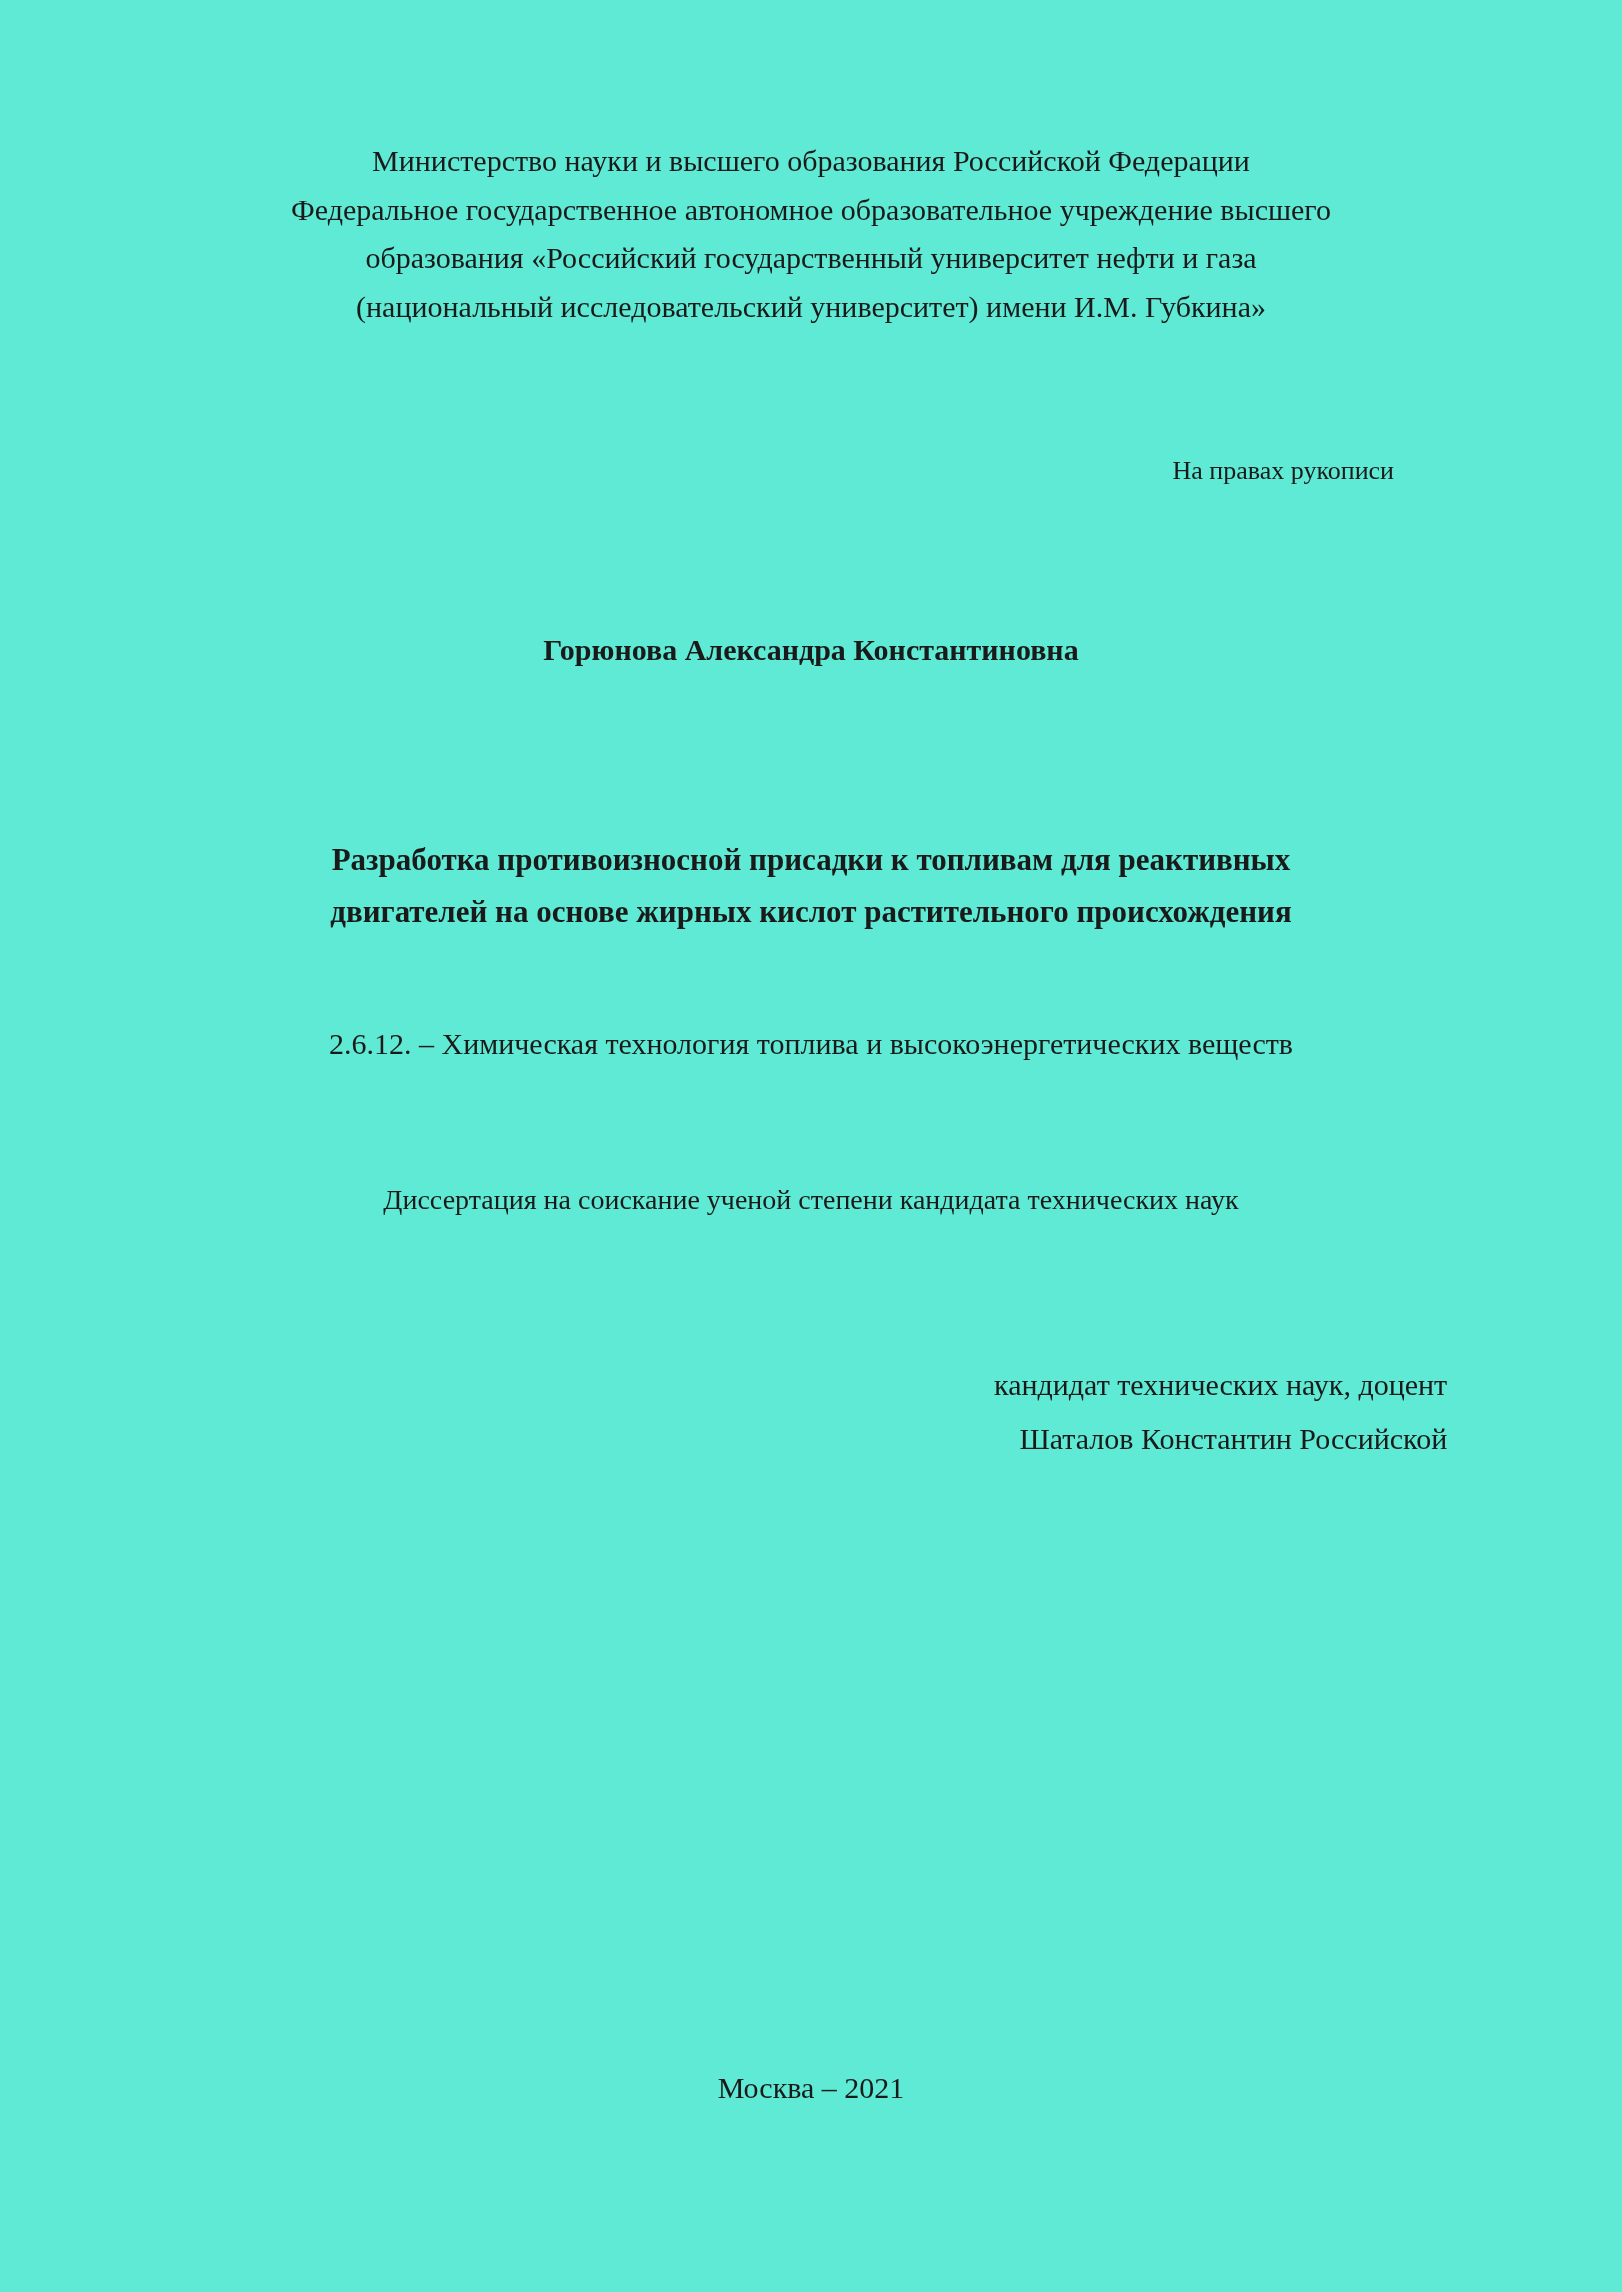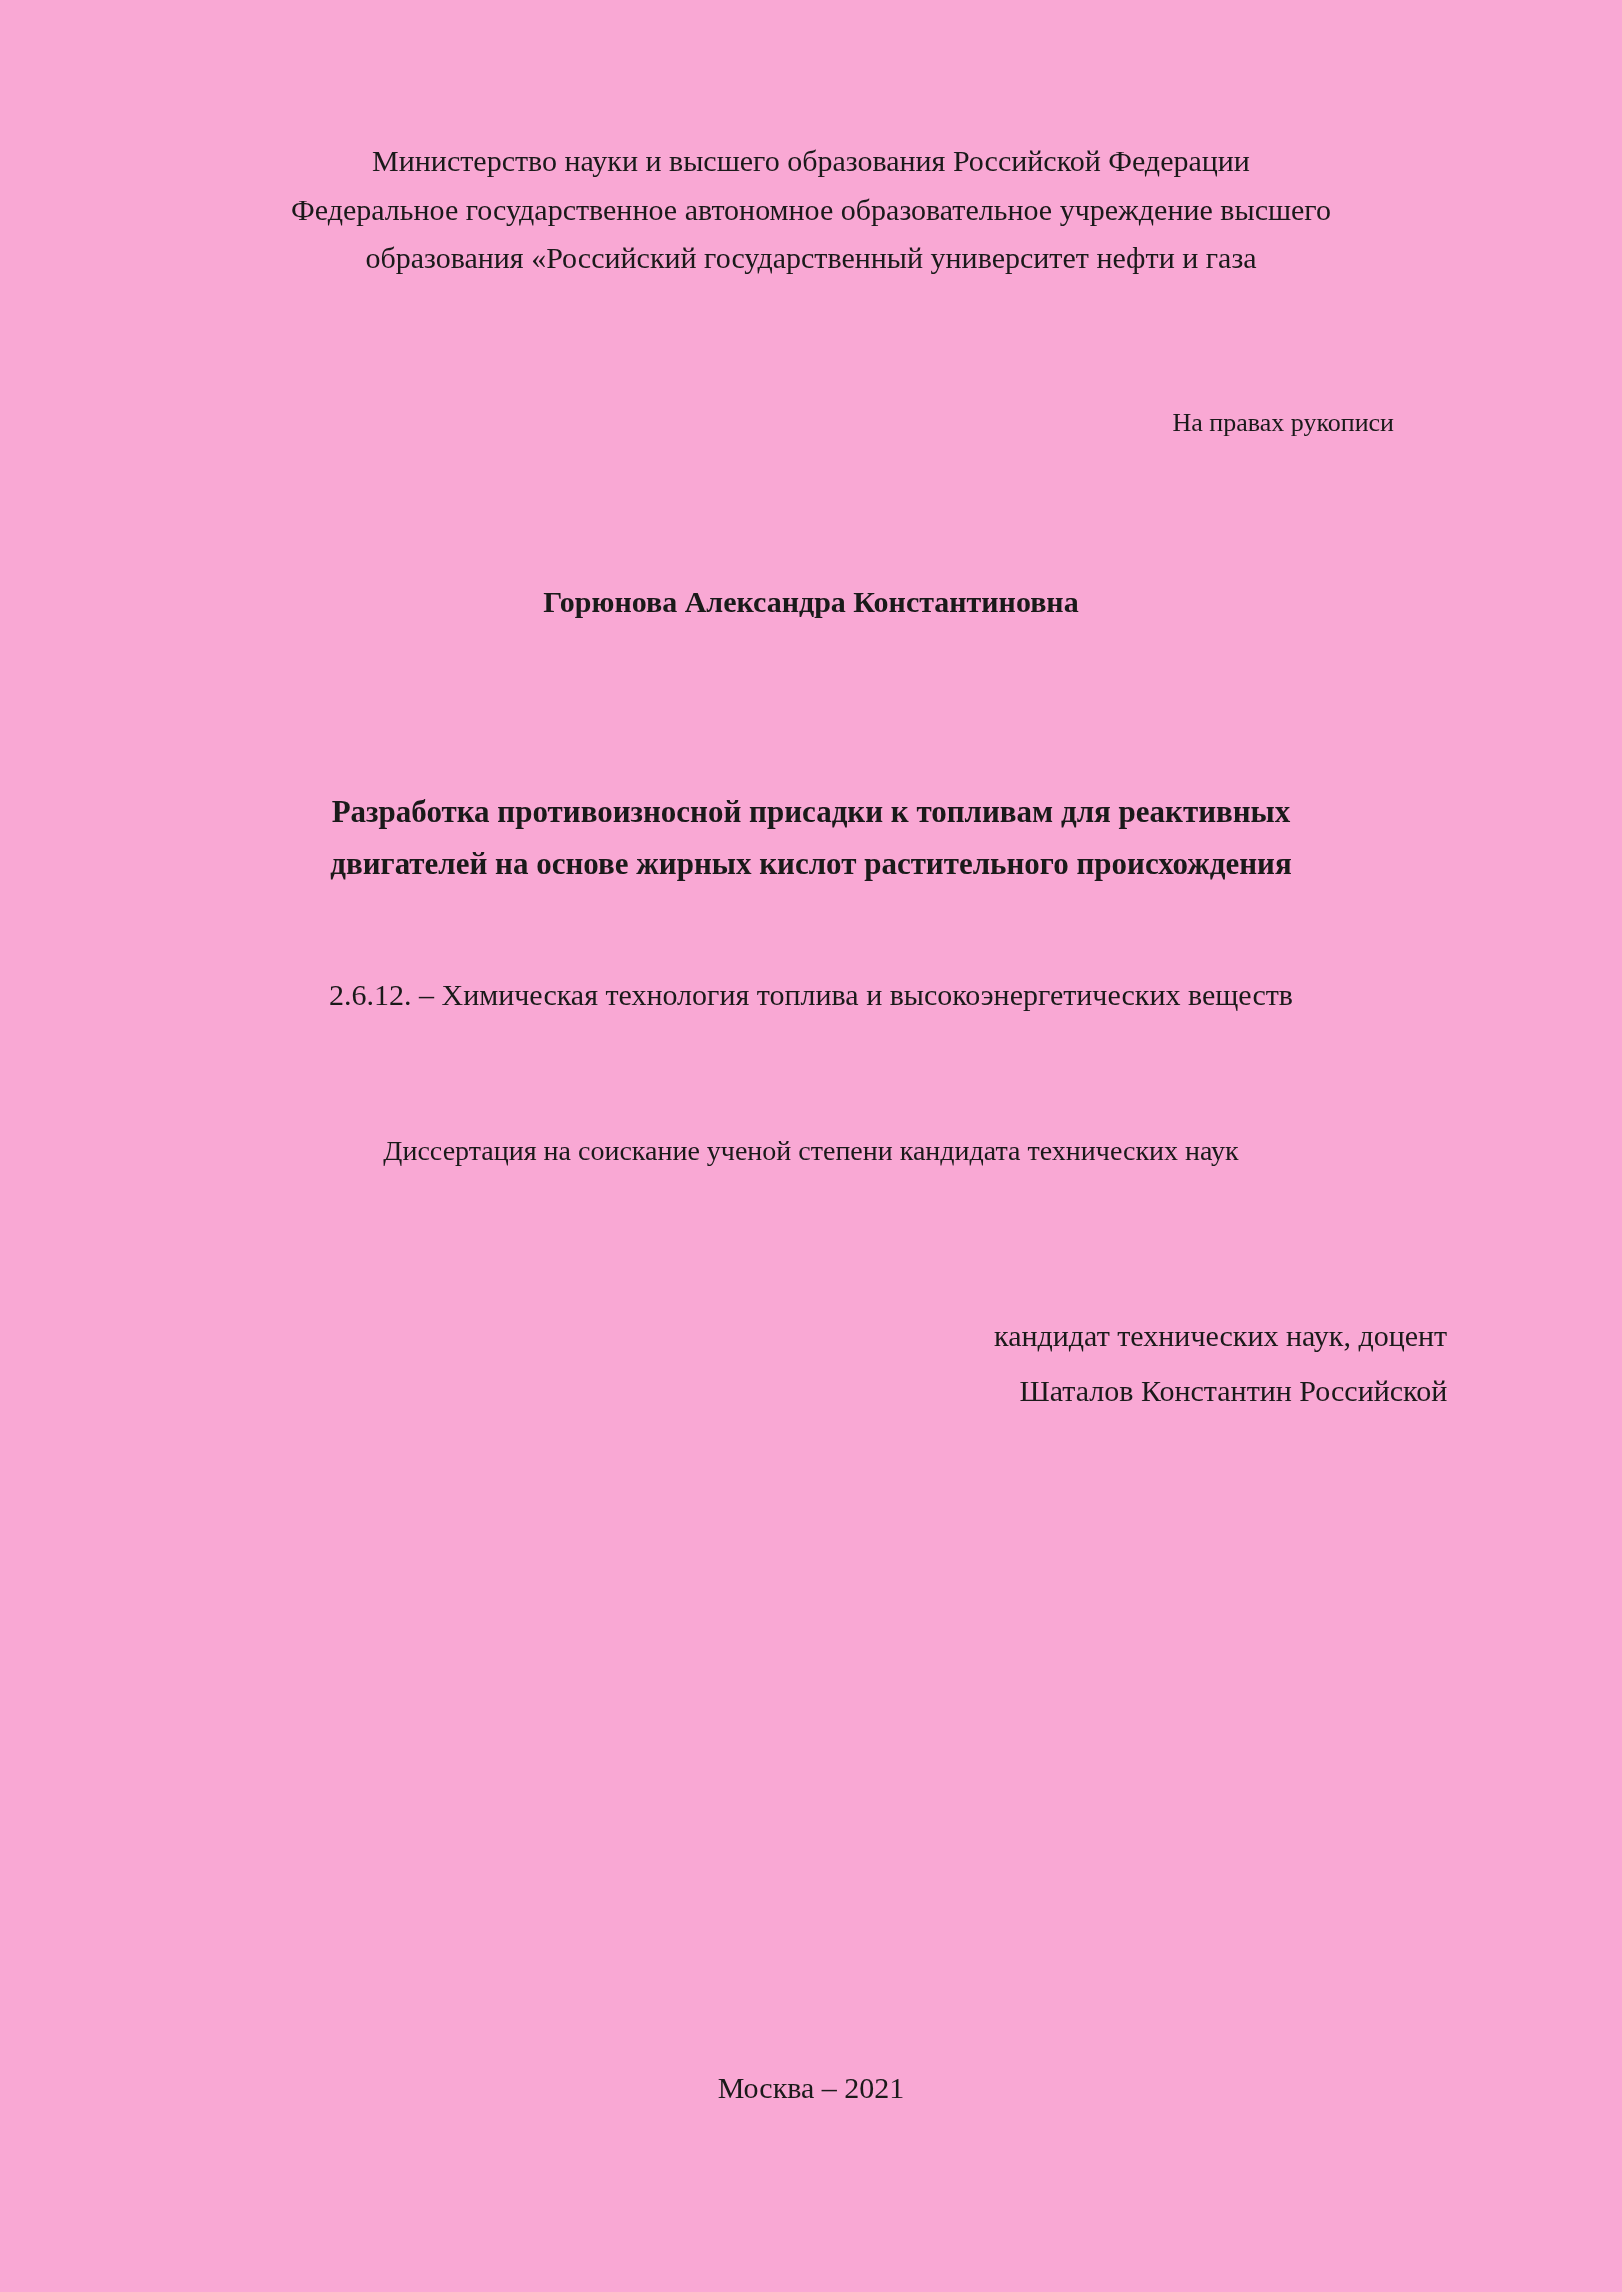--- a/index.html
+++ b/index.html
@@ -8,21 +8,21 @@
     background: #ffffff;
   }
   body {
     font-family: "Liberation Serif", "DejaVu Serif", serif;
     color: #1a1a1a;
   }
   .page {
     width: 1622px;
     height: 2293px;
     box-sizing: border-box;
-    background: #f9a8d4;
+    background: #5eead4;
     position: relative;
     padding: 137px 167px 88px 167px;
     overflow: hidden;
   }
   .org-block {
     text-align: center;
     font-size: 30px;
     line-height: 1.62;
   }
   .org-line {
@@ -82,20 +82,21 @@
 </style>
 </head>
 <body>
 
 <div class="page">
 
   <div class="org-block">
     <span class="org-line">Министерство науки и высшего образования Российской Федерации</span>
     <span class="org-line">Федеральное государственное автономное образовательное учреждение высшего</span>
     <span class="org-line">образования «Российский государственный университет нефти и газа</span>
+    <span class="org-line">(национальный исследовательский университет) имени И.М. Губкина»</span>
   </div>
 
   <div class="manuscript">На правах рукописи</div>
 
   <div class="author">Горюнова Александра Константиновна</div>
 
   <div class="title">
     <span class="title-line">Разработка противоизносной присадки к топливам для реактивных</span>
     <span class="title-line">двигателей на основе жирных кислот растительного происхождения</span>
   </div>

